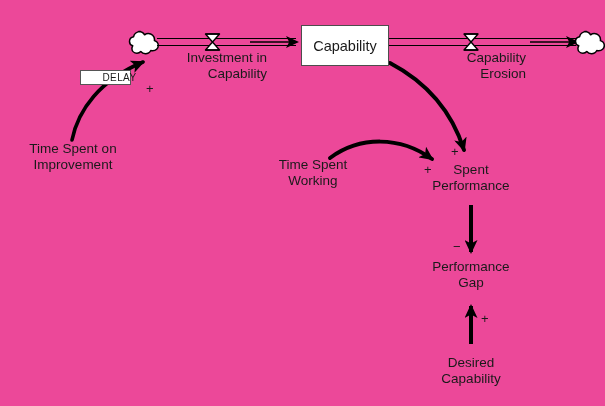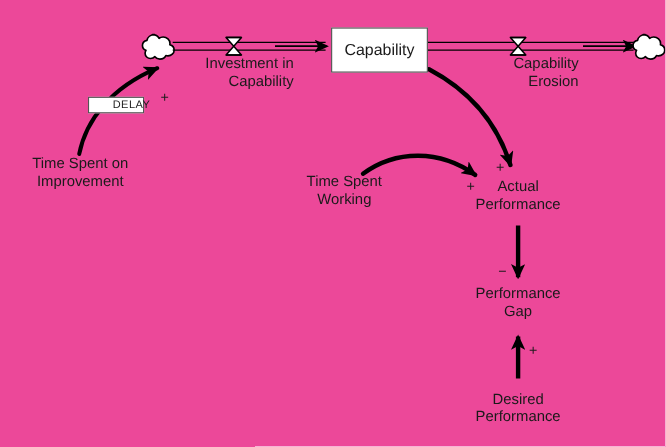--- a/index.html
+++ b/index.html
@@ -176,44 +176,44 @@
     <g>
       <line x1="471" y1="344" x2="471" y2="306" stroke="#000000" stroke-width="4.0" marker-end="url(#fatArrow)"></line>
     </g>
 
   </svg>
 
   <div class="stock-box" style="left:301px; top:25px; width:88px; height:41px;">
     <span>Capability</span>
   </div>
 
-  <div class="delay-box" style="left:80px; top:88px; width:51px; height:15px;padding-left:28px;">
+  <div class="delay-box" style="left:80px; top:70px; width:51px; height:15px;padding-left:28px;">
     <span>DELAY</span>
   </div>
 
   <div class="flow-label" style="left:157px; top:50px; width:110px;">Investment in
 Capability</div>
 
   <div class="flow-label" style="left:416px; top:50px; width:110px;">Capability
 Erosion</div>
 
   <div class="node-label" style="left:263px; top:157px; width:100px;">Time Spent
 Working</div>
 
   <div class="node-label" style="left:8px; top:141px; width:130px;">Time Spent on
 Improvement</div>
 
-  <div class="node-label" style="left:416px; top:162px; width:110px;">Actual
+  <div class="node-label" style="left:416px; top:162px; width:110px;">Spent
 Performance</div>
 
   <div class="node-label" style="left:416px; top:259px; width:110px;">Performance
 Gap</div>
 
   <div class="node-label" style="left:416px; top:355px; width:110px;">Desired
-Performance</div>
+Capability</div>
 
   <div class="polarity" style="left:146px; top:82px;">+</div>
 
   <div class="polarity" style="left:451px; top:145px;">+</div>
 
   <div class="polarity" style="left:424px; top:163px;">+</div>
 
   <div class="polarity" style="left:453px; top:240px;">−</div>
 
   <div class="polarity" style="left:481px; top:312px;">+</div>

